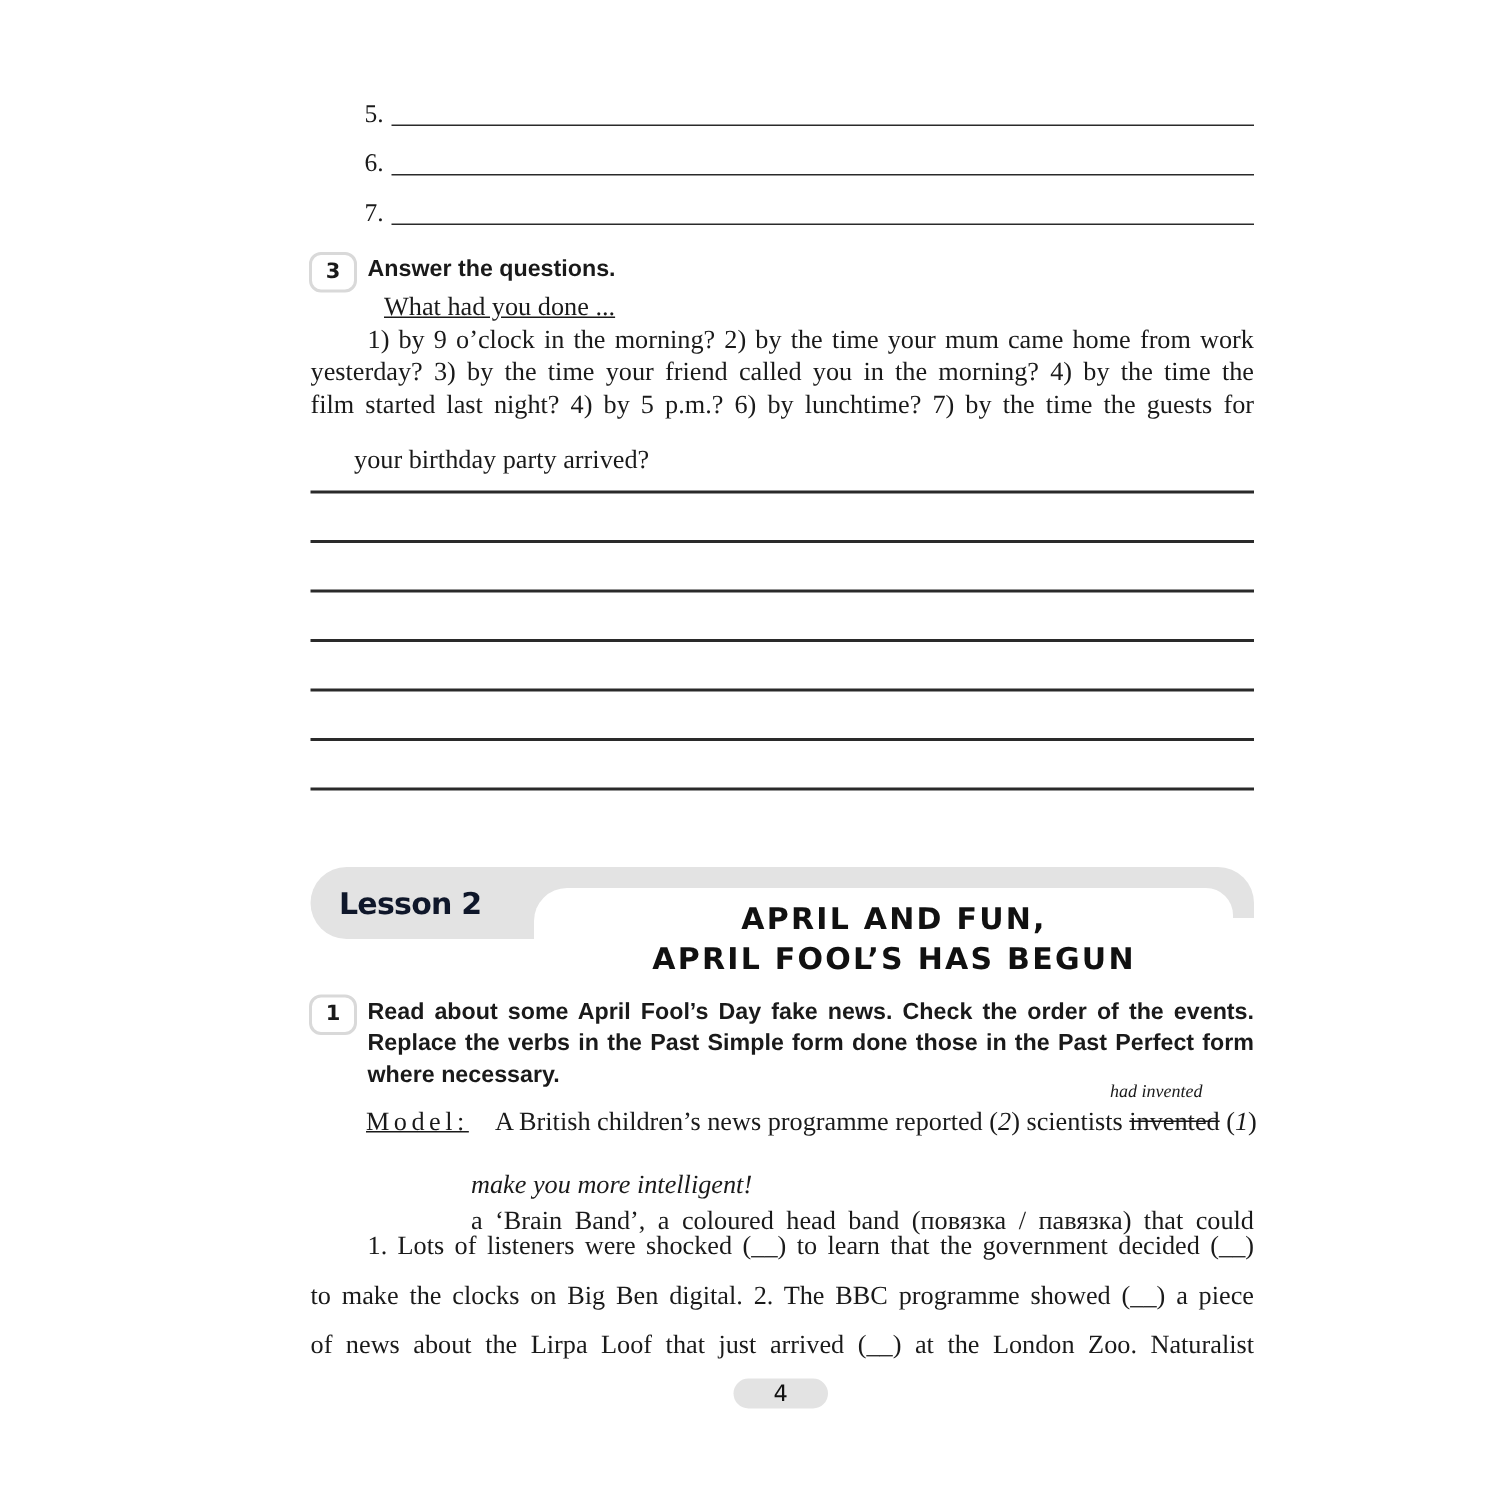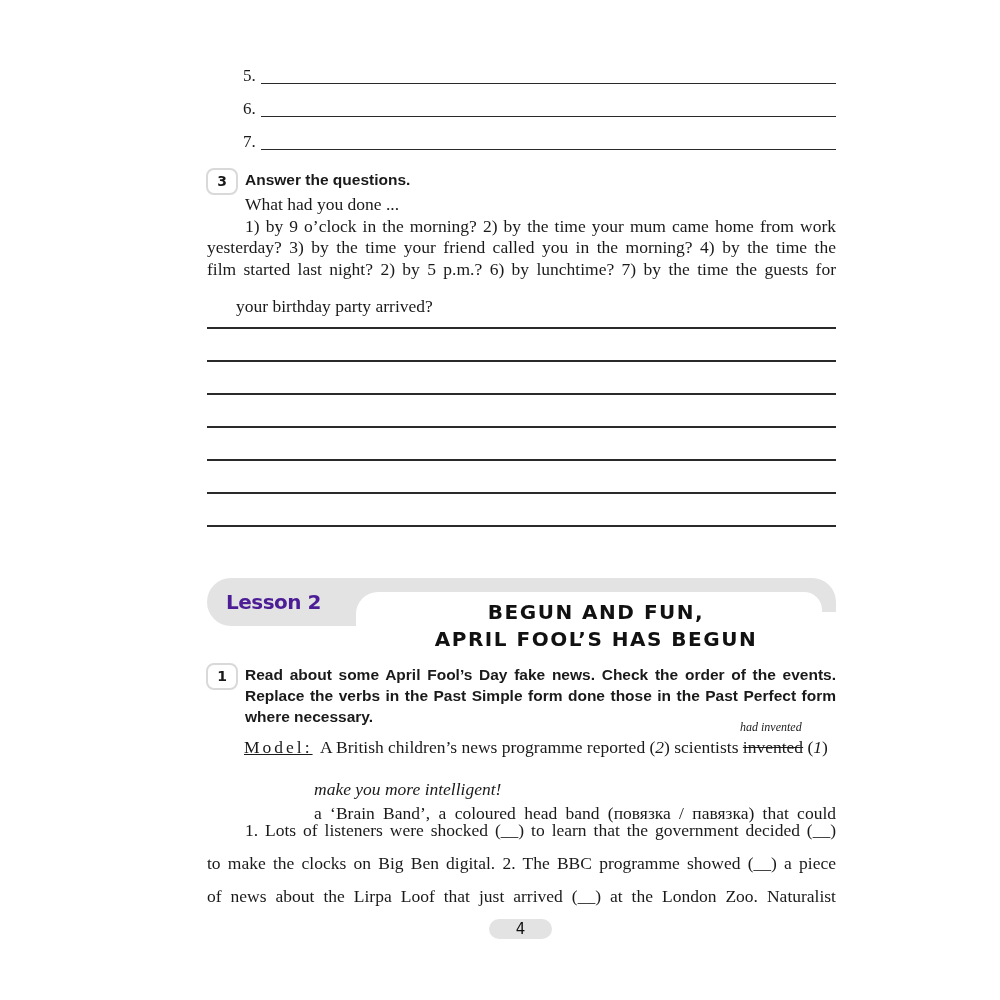--- a/index.html
+++ b/index.html
@@ -37,21 +37,21 @@
   .banner-top {
     position: absolute; left: 360px; top: 578px; width: 476px; height: 34px;
     background: #e3e3e3; border-radius: 0 24px 0 0;
   }
   .banner-cut {
     position: absolute; left: 356px; top: 592px; width: 466px; height: 60px;
     background: #ffffff; border-radius: 22px 18px 0 0;
   }
   .lesson-label {
     position: absolute; left: 226px; top: 590px; font-family: "DejaVu Sans", sans-serif;
-    font-weight: bold; font-size: 20px; color: #4c1d95; letter-spacing: -0.5px;
+    font-weight: bold; font-size: 20px; color: #0f172a; letter-spacing: -0.5px;
   }
   .lesson-title {
     position: absolute; left: 356px; width: 480px; text-align: center; font-family: "DejaVu Sans", sans-serif;
     font-weight: bold; font-size: 20px; letter-spacing: 1.5px; color: #111; line-height: 27px;
   }
 
   .model-label { letter-spacing: 3px; }
   .strike { text-decoration: line-through; }
   .ital { font-style: italic; }
 
@@ -71,57 +71,57 @@
   <span class="lbl">6.</span>
   <span class="rule"></span>
 </div>
 <div class="num-line" style="top:134px;">
   <span class="lbl">7.</span>
   <span class="rule"></span>
 </div>
 
 <div class="badge" style="left:206px; top:168px;">3</div>
 <div class="task-title" style="left:245px; top:171px;">Answer the questions.</div>
-<div class="para" style="left:245px; top:194px;">What had you done ...</div>
+<div class="para" style="left:256px; top:194px;text-decoration:underline;">What had you done ...</div>
 <div>
   <div class="para" style="left:245px; top:216px; width:591px; text-align-last:justify;">1) by 9 o’clock in the morning? 2) by the time your mum came home from work</div>
   <div class="para" style="left:207px; top:237px; width:629px; text-align-last:justify;">yesterday? 3) by the time your friend called you in the morning? 4) by the time the</div>
-  <div class="para" style="left:207px; top:259px; width:629px; text-align-last:justify;">film started last night? 2) by 5 p.m.? 6) by lunchtime? 7) by the time the guests for</div>
+  <div class="para" style="left:207px; top:259px; width:629px; text-align-last:justify;">film started last night? 4) by 5 p.m.? 6) by lunchtime? 7) by the time the guests for</div>
   <div class="para" style="left:207px; top:296px;margin-left:29px;">your birthday party arrived?</div>
 </div>
 
 <div>
   <div class="write-line" style="top:327px;"></div>
   <div class="write-line" style="top:360px;"></div>
   <div class="write-line" style="top:393px;"></div>
   <div class="write-line" style="top:426px;"></div>
   <div class="write-line" style="top:459px;"></div>
   <div class="write-line" style="top:492px;"></div>
   <div class="write-line" style="top:525px;"></div>
 </div>
 
 <div>
   <div class="banner-left"></div>
   <div class="banner-top"></div>
   <div class="banner-cut"></div>
   <div class="lesson-label">Lesson 2</div>
-  <div class="lesson-title" style="top:599px;">BEGUN AND FUN,</div>
+  <div class="lesson-title" style="top:599px;">APRIL AND FUN,</div>
   <div class="lesson-title" style="top:626px;">APRIL FOOL’S HAS BEGUN</div>
 </div>
 
 <div class="badge" style="left:206px; top:663px;">1</div>
 <div>
   <div class="task-title" style="left:245px; top:666px; width:591px; text-align:justify; text-align-last:justify;">Read about some April Fool’s Day fake news. Check the order of the events.</div>
   <div class="task-title" style="left:245px; top:687px; width:591px; text-align:justify; text-align-last:justify;">Replace the verbs in the Past Simple form done those in the Past Perfect form</div>
   <div class="task-title" style="left:245px; top:708px;">where necessary.</div>
 </div>
 
 <div class="abs ital serif" style="left:740px; top:720px; font-size:12px;">had invented</div>
 <div class="para model-label" style="left:244px; top:737px;text-decoration:underline;">Model:</div>
-<div class="para" style="left:320px; top:737px; white-space:nowrap;">
+<div class="para" style="left:330px; top:737px; white-space:nowrap;">
   <span>A British children’s news programme reported (</span><span class="ital">2</span><span>) scientists </span><span class="strike">invented</span><span> (</span><span class="ital">1</span><span>)</span>
 </div>
 <div class="para" style="left:314px; top:758px; width:522px; text-align-last:justify;margin-top:45px;">a ‘Brain Band’, a coloured head band (повязка / павязка) that could</div>
 <div class="para" style="left:314px; top:779px;font-style:italic;">make you more intelligent!</div>
 
 <div>
   <div class="para" style="left:245px; top:820px; width:591px; text-align-last:justify;">1. Lots of listeners were shocked (__) to learn that the government decided (__)</div>
   <div class="para" style="left:207px; top:853px; width:629px; text-align-last:justify;">to make the clocks on Big Ben digital. 2. The BBC programme showed (__) a piece</div>
   <div class="para" style="left:207px; top:886px; width:629px; text-align-last:justify;">of news about the Lirpa Loof that just arrived (__) at the London Zoo. Naturalist</div>
 </div>

